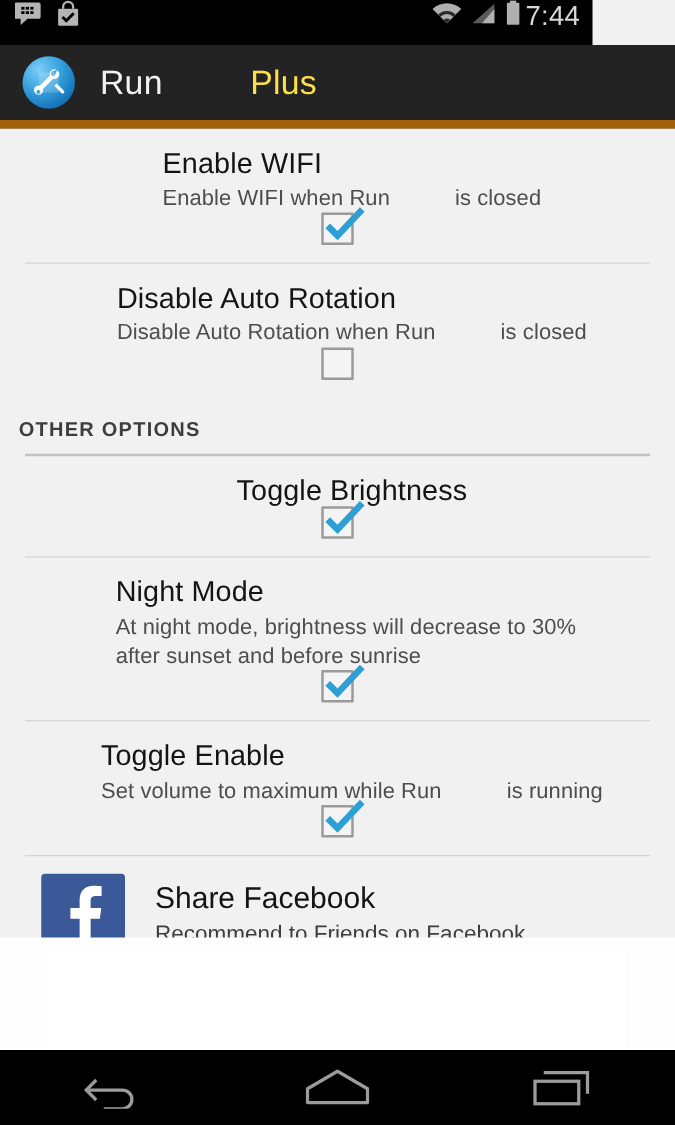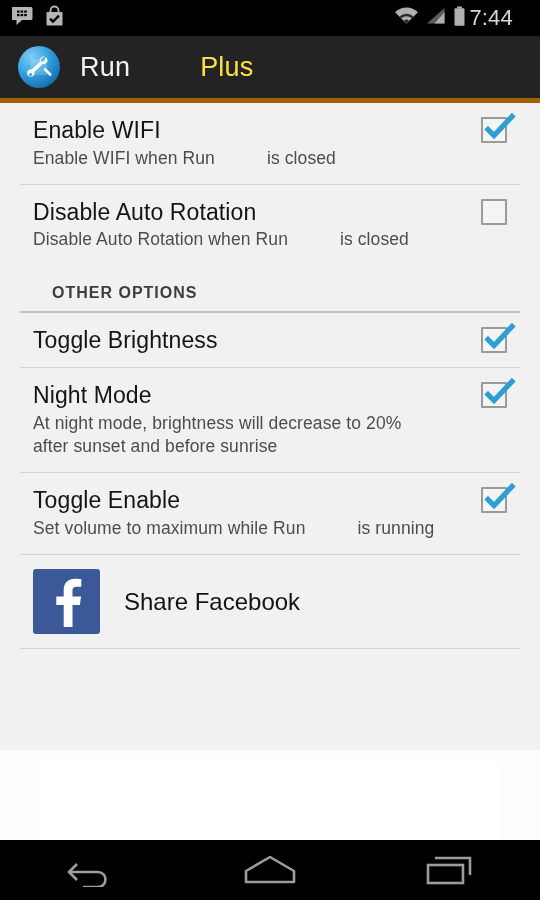--- a/index.html
+++ b/index.html
@@ -6,56 +6,57 @@
   html, body {
     width:540px; height:900px;
     background:#000;
     font-family:"Liberation Sans", sans-serif;
     overflow:hidden;
   }
   #screen { position:relative; width:540px; height:900px; background:#f1f1f1; }
 
   
   .statusbar {
-    position:absolute; top:0; left:0; width:540px; height:36px;
-    background:#000; display:flex; align-items:center;
-    padding:0 27px 0 12px;
+    position:absolute; top:0; left:0; width:474px; height:36px;
+    background:#000; display:flex; align-items:flex-start;
+    padding:0 10px 0 12px;
   }
   .sb-left { display:flex; align-items:center; gap:10px; }
   .sb-right { margin-left:auto; display:flex; align-items:center; gap:7px; }
   .sb-time { color:#d8d8d8; font-size:22px; letter-spacing:.2px; margin-left:3px; }
   .sb-ico { display:block; }
 
   
   .actionbar {
     position:absolute; top:36px; left:0; width:540px; height:67px;
     background:#232323; display:flex; align-items:center;
-    border-bottom:5px solid #a16207;
+    border-bottom:7px solid #a16207;
   }
   .app-icon {
     width:42px; height:42px; margin-left:18px; border-radius:50%;
     background:radial-gradient(circle at 32% 26%, #7fcdf5 0%, #3aa5e0 38%, #1878bd 72%, #0d4f86 100%);
     position:relative; flex:none;
   }
   .app-icon svg { position:absolute; top:50%; left:50%; transform:translate(-50%,-50%); }
   .ab-title {
     color:#f2f2f2; font-size:27px; margin-left:20px; letter-spacing:.2px;
   }
   .ab-title2 {
     color:#fde047; font-size:27px; margin-left:70px; letter-spacing:.2px;
   }
 
   
   .list {
     position:absolute; top:103px; left:0; width:540px; height:737px;
     background:#f1f1f1; overflow:hidden;
   }
   .pref {
-    position:relative; display:flex; align-items:flex-start;
+    position:relative; display:flex; align-items:center;
     padding:14px 0 14px 0;
+    flex-direction:column;
   }
   .pref-text { flex:1; padding-left:33px; padding-right:10px; }
   .pref-title {
     font-size:23px; color:#141414; line-height:1.16; font-weight:400;
     letter-spacing:.1px;
   }
   .pref-sum {
     font-size:17.5px; color:#4d4d4d; line-height:1.32; margin-top:3px;
     letter-spacing:.1px;
   }
@@ -67,21 +68,21 @@
     border:2px solid #9a9a9a; background:#f4f4f4; border-radius:1px;
   }
   .cb svg { position:absolute; top:-8px; left:-1px; }
 
   .divider {
     height:1px; background:#d4d4d4; margin:0 20px;
   }
   .divider.strong { background:#c2c2c2; height:2px; }
 
   .section-head {
-    padding:18px 0 9px 52px;
+    padding:18px 0 9px 15px;
     font-size:16px; font-weight:bold; color:#3d3d3d; letter-spacing:1.0px;
   }
 
   
   .fb-row { display:flex; align-items:center; padding:14px 0 14px 33px; }
   .fb-icon {
     width:67px; height:65px; background:#3b5998; border-radius:3px;
     flex:none; position:relative;
   }
   .fb-icon svg { position:absolute; top:50%; left:50%; transform:translate(-50%,-50%); }
@@ -218,21 +219,21 @@
           </svg>
         </div>
       </div>
     </div>
 
     <div class="divider"></div>
 
     <div class="pref">
       <div class="pref-text">
         <div class="pref-title">Night Mode</div>
-        <div class="pref-sum" style="max-width:378px">At night mode, brightness will decrease to 20% after sunset and before sunrise</div>
+        <div class="pref-sum" style="max-width:378px">At night mode, brightness will decrease to 30% after sunset and before sunrise</div>
       </div>
       <div class="cb-wrap">
         <div class="cb">
           <svg width="34" height="34" viewBox="0 0 34 34">
             <path d="M6 18.5 l6 6 l18 -19" fill="none" stroke="#2e9fd4" stroke-width="5.2" stroke-linecap="square"></path>
           </svg>
         </div>
       </div>
     </div>
 
@@ -257,20 +258,21 @@
     <div class="divider"></div>
 
     <div class="fb-row">
       <div class="fb-icon">
         <svg width="42" height="52" viewBox="0 0 42 52">
           <path d="M26.5 52 V30 h7.4 l1.1 -8.6 h-8.5 v-5.5 c0 -2.5 0.7 -4.2 4.3 -4.2 l4.5 0 V4 c -0.8 -0.1 -3.5 -0.35 -6.6 -0.35 c -6.5 0 -11 4 -11 11.3 v6.45 h-7.4 V30 h7.4 v22 z" fill="#ffffff"></path>
         </svg>
       </div>
       <div class="fb-text">
         <div class="fb-title">Share Facebook</div>
+        <div class="fb-sum">Recommend to Friends on Facebook</div>
       </div>
     </div>
 
     <div class="divider"></div>
   </div>
 
   <div class="ad-bg"></div>
   <div class="ad-slot"></div>
 
   <div class="navbar">

